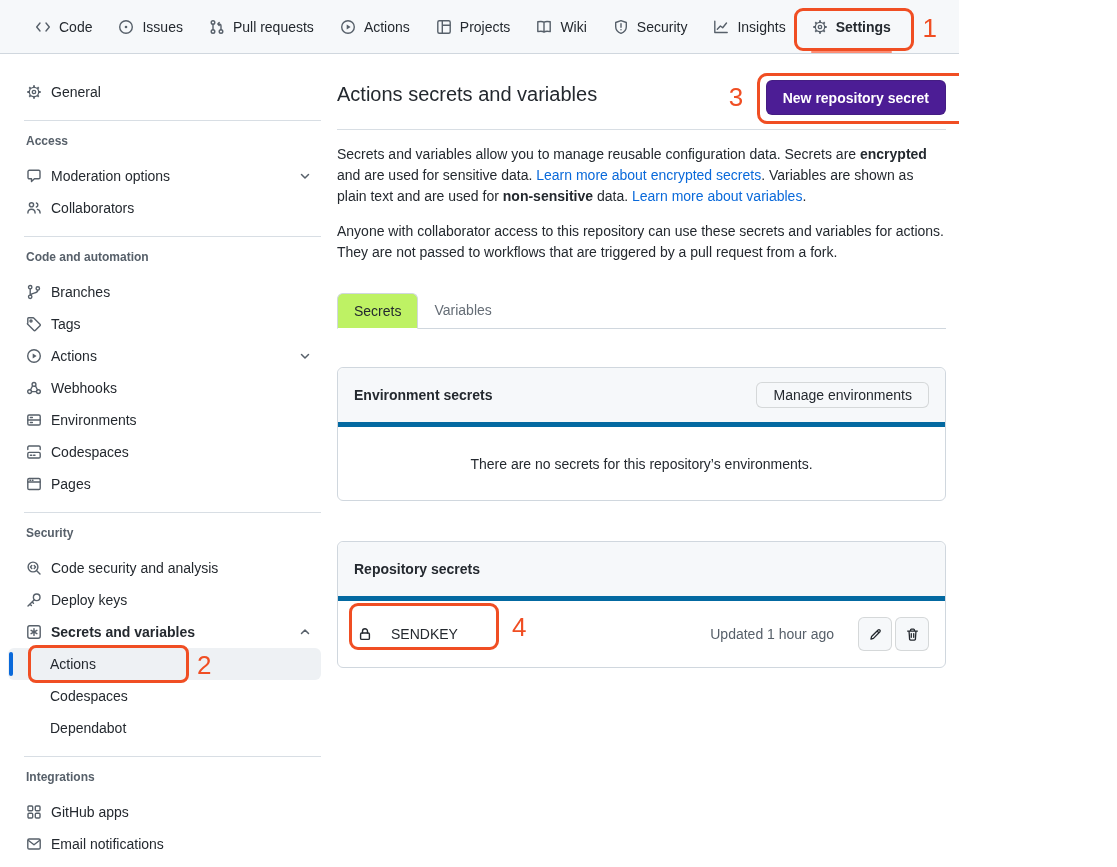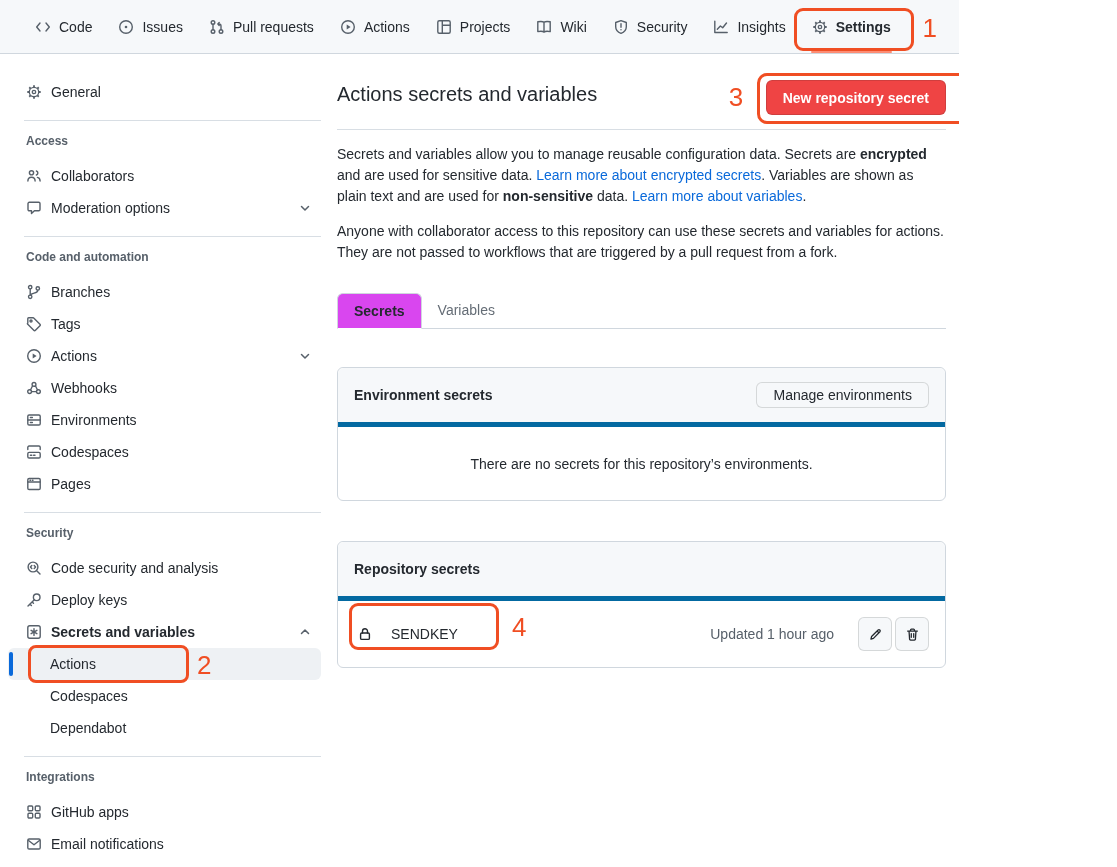--- a/index.html
+++ b/index.html
@@ -72,36 +72,36 @@
   
   .main { flex:1; padding:24px 13px 0 0; min-width:0; }
   .header-row {
     position:relative; display:flex; align-items:flex-start;
     justify-content:space-between; border-bottom:1px solid #d8dee4;
     padding-bottom:14px;
   }
   .page-title { margin:0; font-size:20px; font-weight:400; line-height:32px; }
   .btn-wrap { position:relative; margin-top:2px; flex:none; }
   .btn-green {
-    background:#ef4444; color:#fff; font-size:14px; font-weight:600;
+    background:#4c1d95; color:#fff; font-size:14px; font-weight:600;
     border:1px solid rgba(27,31,36,0.15); border-radius:6px;
     padding:0 16px; height:35px; font-family:inherit; cursor:pointer; white-space:nowrap;
   }
   .btn-wrap .ann-box { left:-9px; top:-7px; right:-22px; bottom:-9px; border-radius:10px; }
   .btn-wrap .ann-num { left:-37px; top:4px; }
 
   .desc { font-size:14px; line-height:21px; margin:14px 0 0; }
   .desc strong { font-weight:600; }
   .desc a { color:#0969da; text-decoration:none; cursor:pointer; }
 
   .tabnav { display:flex; margin-top:30px; border-bottom:1px solid #d0d7de; }
   .tab { font-size:14px; padding:9px 16px; color:#656d76; cursor:pointer; }
   .tab.active {
-    background:#d946ef; border:1px solid #d0d7de; border-bottom:1px solid #fff;
-    margin-bottom:-1px; border-radius:6px 6px 0 0; color:#24292f;font-weight:bold;
+    background:#bef264; border:1px solid #d0d7de; border-bottom:1px solid #fff;
+    margin-bottom:-1px; border-radius:6px 6px 0 0; color:#24292f;
   }
 
   .box { margin-top:38px; border:1px solid #d0d7de; border-radius:6px; background:#fff; }
   .box2 { margin-top:40px; }
   .box-header {
     display:flex; align-items:center; justify-content:space-between;
     background:#f6f8fa; border-bottom:5px solid #0369a1;
     border-radius:6px 6px 0 0; padding:0 16px; height:59px;
   }
   .box-title { font-size:14px; font-weight:600; margin:0; }
@@ -239,39 +239,39 @@
             </svg>
         </span>
         <span>General</span>
       </a>
 
       <hr class="sb-divider">
       <div class="sb-section-title">Access</div>
 
       <a class="sb-item">
         <span class="sicon">
-          <svg width="16" height="16" viewBox="0 0 16 16" fill="none" stroke="currentColor" stroke-width="1.4" stroke-linecap="round">
-              <circle cx="5.5" cy="4.8" r="2.1"></circle>
-              <path d="M1.9 13c0-2.3 1.5-3.8 3.6-3.8S9.1 10.7 9.1 13 M10.4 3a2.1 2.1 0 0 1 0 4 M11.4 9.4c1.7.3 2.7 1.6 2.7 3.6"></path>
-            </svg>
-        </span>
-        <span>Collaborators</span>
-      </a>
-      <a class="sb-item">
-        <span class="sicon">
           <svg width="16" height="16" viewBox="0 0 16 16" fill="none" stroke="currentColor" stroke-width="1.4" stroke-linejoin="round">
               <path d="M2 3.6a1.3 1.3 0 0 1 1.3-1.3h9.4A1.3 1.3 0 0 1 14 3.6v5.9a1.3 1.3 0 0 1-1.3 1.3H8.4l-2.9 2.7v-2.7H3.3A1.3 1.3 0 0 1 2 9.5Z"></path>
             </svg>
         </span>
         <span>Moderation options</span>
         <span class="chevron">
           <svg width="16" height="16" viewBox="0 0 16 16" fill="none" stroke="currentColor" stroke-width="1.5" stroke-linecap="round" stroke-linejoin="round">
               <path d="M4.5 6.5 8 10l3.5-3.5"></path>
             </svg>
         </span>
+      </a>
+      <a class="sb-item">
+        <span class="sicon">
+          <svg width="16" height="16" viewBox="0 0 16 16" fill="none" stroke="currentColor" stroke-width="1.4" stroke-linecap="round">
+              <circle cx="5.5" cy="4.8" r="2.1"></circle>
+              <path d="M1.9 13c0-2.3 1.5-3.8 3.6-3.8S9.1 10.7 9.1 13 M10.4 3a2.1 2.1 0 0 1 0 4 M11.4 9.4c1.7.3 2.7 1.6 2.7 3.6"></path>
+            </svg>
+        </span>
+        <span>Collaborators</span>
       </a>
 
       <hr class="sb-divider">
       <div class="sb-section-title">Code and automation</div>
 
       <a class="sb-item">
         <span class="sicon">
           <svg width="16" height="16" viewBox="0 0 16 16" fill="none" stroke="currentColor" stroke-width="1.4" stroke-linecap="round">
               <circle cx="4.2" cy="3.2" r="1.7"></circle>
               <circle cx="4.2" cy="12.8" r="1.7"></circle>

